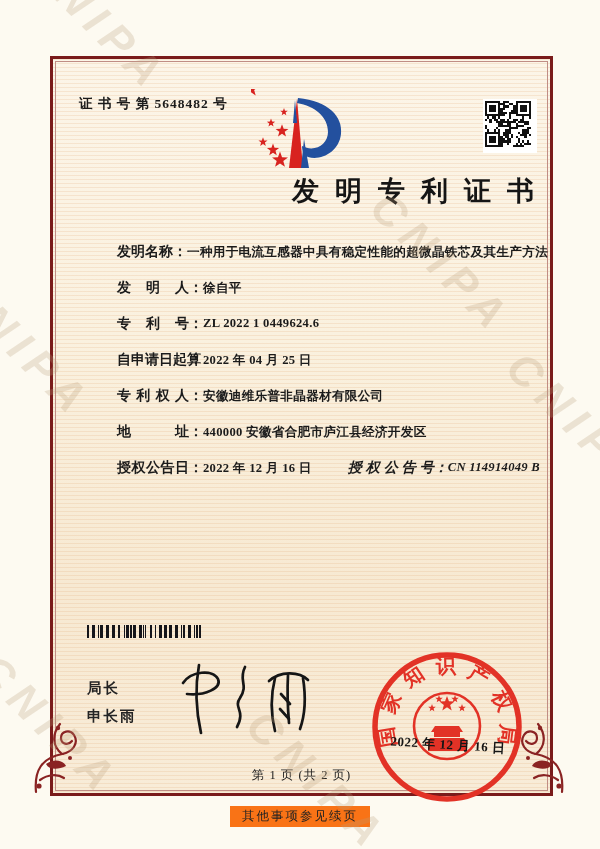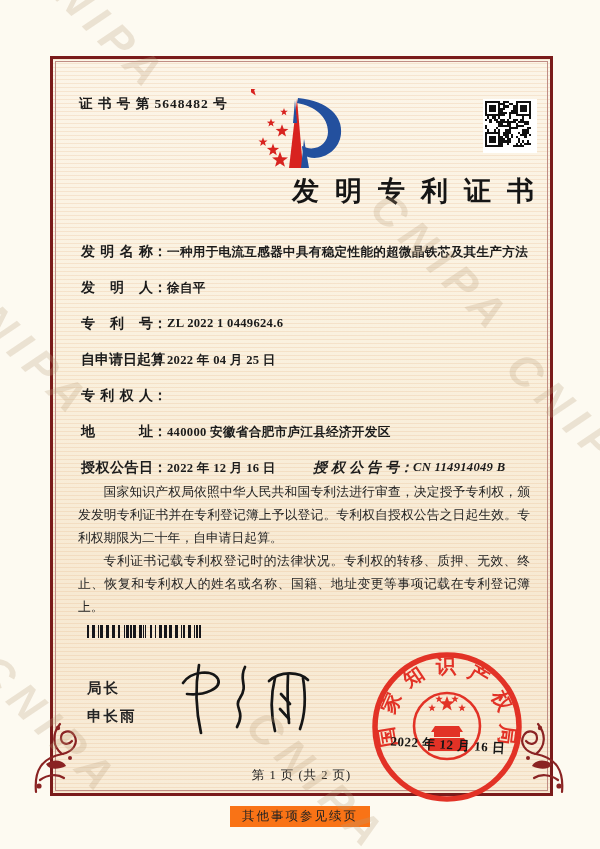--- a/index.html
+++ b/index.html
@@ -30,21 +30,21 @@
   }
   .cert-no{position:absolute;left:26px;top:36px;font-size:13.5px;font-weight:600;letter-spacing:1px;}
   .logo{position:absolute;left:198px;top:30px;width:110px;height:92px;}
   .title{
     position:absolute;left:0;top:114px;width:100%;text-align:right;
     font-size:27px;font-weight:bold;letter-spacing:16px;text-indent:16px;color:#151515;
   }
   
   .fields{position:absolute;left:28px;top:184px;width:448px;font-size:14px;font-weight:600;}
   .frow{height:36px;display:flex;align-items:flex-start;white-space:nowrap;}
-  .flabel{display:inline-block;width:72px;text-align:justify;text-align-last:justify;}
+  .flabel{display:inline-block;width:72px;text-align:justify;text-align-last:justify;margin-left:36px;}
   .flabel.wide{width:86px;}
   .colon{display:inline-block;width:14px;}
   .fvalue{font-size:12.6px;font-weight:600;padding-top:1px;letter-spacing:.3px;}
   .grant-g1{display:flex;width:232px;}
   .grant-g2{display:flex;font-style:italic;}
   
   .paras{position:absolute;left:25px;top:422px;width:452px;font-size:12.8px;line-height:23px;
          color:#242424;font-weight:500;text-align:justify;}
   .paras p{margin:0;text-indent:2em;}
   
@@ -127,44 +127,41 @@
         <span class="fvalue">ZL 2022 1 0449624.6</span>
       </div>
       <div class="frow">
         <span class="flabel">自申请日起算</span>
           <span class="colon">：</span>
         <span class="fvalue">2022 年 04 月 25 日</span>
       </div>
       <div class="frow">
         <span class="flabel">专利权人</span>
           <span class="colon">：</span>
+        <span class="fvalue">安徽迪维乐普非晶器材有限公司</span>
       </div>
       <div class="frow">
         <span class="flabel">地址</span>
           <span class="colon">：</span>
         <span class="fvalue">440000  安徽省合肥市庐江县经济开发区</span>
       </div>
       <div class="frow">
         <span class="grant-g1">
           <span class="flabel">授权公告日</span>
             <span class="colon">：</span>
           <span class="fvalue">2022 年 12 月 16 日</span>
         </span>
         <span class="grant-g2">
           <span class="flabel wide">授权公告号</span>
             <span class="colon">：</span>
           <span class="fvalue">CN 114914049 B</span>
         </span>
       </div>
     </div>
 
-    <div class="paras">
-      <p>国家知识产权局依照中华人民共和国专利法进行审查，决定授予专利权，颁发发明专利证书并在专利登记簿上予以登记。专利权自授权公告之日起生效。专利权期限为二十年，自申请日起算。</p>
-      <p>专利证书记载专利权登记时的法律状况。专利权的转移、质押、无效、终止、恢复和专利权人的姓名或名称、国籍、地址变更等事项记载在专利登记簿上。</p>
-    </div>
 
     <div class="barcode" id="barcode">
         <span style="width: 2.16px; background: rgb(21, 21, 26);"></span>
         <span style="width: 3.24px; background: transparent;"></span>
         <span style="width: 2.16px; background: rgb(21, 21, 26);"></span>
         <span style="width: 3.24px; background: transparent;"></span>
         <span style="width: 1.08px; background: rgb(21, 21, 26);"></span>
         <span style="width: 1.08px; background: transparent;"></span>
         <span style="width: 3.24px; background: rgb(21, 21, 26);"></span>
         <span style="width: 3.24px; background: transparent;"></span>

